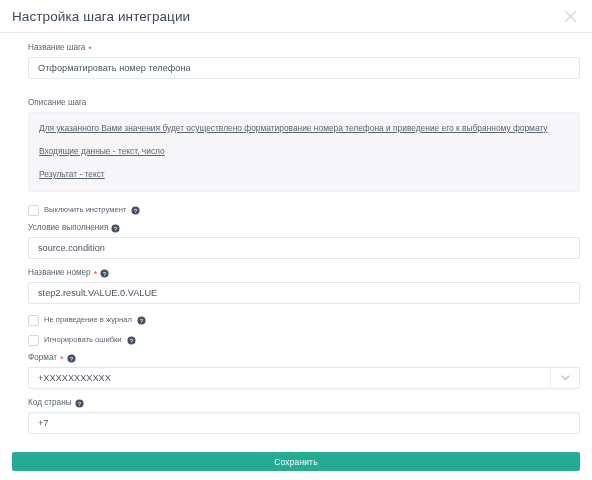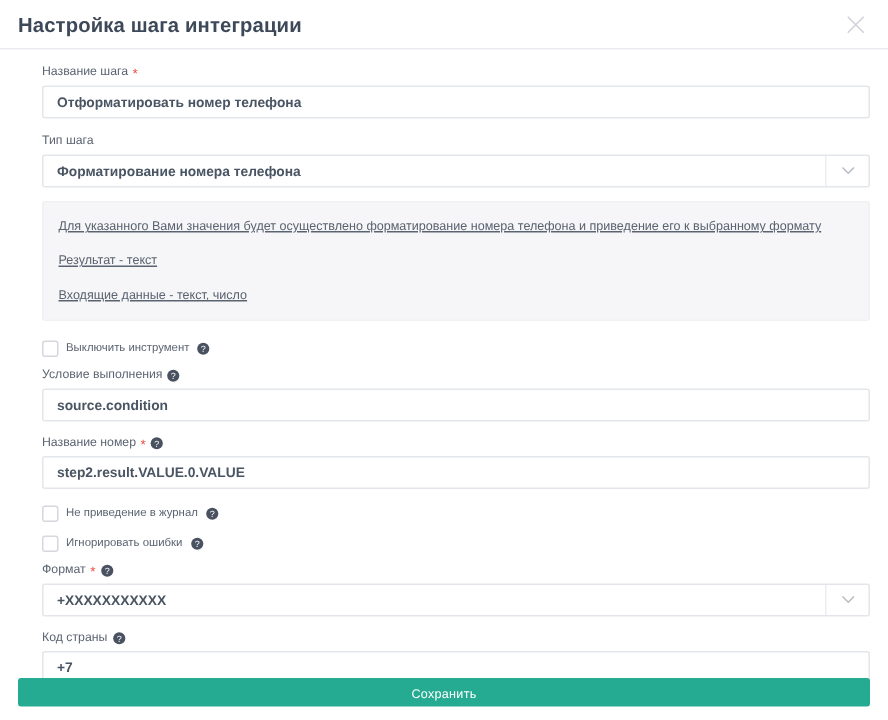--- a/index.html
+++ b/index.html
@@ -26,21 +26,21 @@
     height: 33px;
     display: flex;
     align-items: center;
     justify-content: space-between;
     padding: 0 14px 0 12px;
     box-sizing: border-box;
     border-bottom: 1px solid #ececf0;
   }
   .modal-title {
     font-size: 13.5px;
-    font-weight: bold;
+    font-weight: normal;
     color: #3d4858;
     letter-spacing: 0.1px;
     white-space: nowrap;
   }
   .close-icon {
     width: 16px;
     height: 16px;
     display: flex;
     align-items: center;
     justify-content: center;
@@ -90,21 +90,20 @@
     background: #ffffff;
     padding: 0 9px;
     font-size: 9.2px;
     color: #4a5563;
     font-family: "Liberation Sans", "DejaVu Sans", sans-serif;
     line-height: 20px;
     display: flex;
     align-items: center;
     overflow: hidden;
     white-space: nowrap;
-    font-weight: bold;
   }
 
   .select-input {
     position: relative;
     padding-right: 36px;
   }
   .select-arrow {
     position: absolute;
     right: 0;
     top: 0;
@@ -204,41 +203,31 @@
     <div class="field">
       <div class="field-label">
         <span>Название шага</span>
         <span class="req">*</span>
       </div>
       <div class="text-input">Отформатировать номер телефона</div>
     </div>
 
     <div class="sp-9"></div>
 
-    <div class="field">
-      <div class="field-label">
-        <span>Тип шага</span>
-      </div>
-      <div class="text-input select-input">
-        <span>Форматирование номера телефона</span>
-        <span class="select-arrow">
-          <svg width="9" height="6" viewBox="0 0 9 6" aria-hidden="true">
-            <path d="M1 1 L4.5 4.5 L8 1" stroke="#b9bec7" stroke-width="1.1" fill="none" stroke-linecap="round" stroke-linejoin="round"></path>
-          </svg>
-        </span>
-      </div>
-    </div>
 
     <div class="sp-9"></div>
 
     <div class="field">
+      <div class="field-label">
+        <span>Описание шага</span>
+      </div>
       <div class="desc-box">
         <p class="desc-line">Для указанного Вами значения будет осуществлено форматирование номера телефона и приведение его к выбранному формату</p>
+        <p class="desc-line">Входящие данные - текст, число</p>
         <p class="desc-line">Результат - текст</p>
-        <p class="desc-line">Входящие данные - текст, число</p>
       </div>
     </div>
 
     <div class="sp-11"></div>
 
     <div class="checkbox-row">
       <span class="checkbox-box"></span>
       <span class="checkbox-label">Выключить инструмент</span>
       <span class="help-icon">
         <svg width="9" height="9" viewBox="0 0 12 12" aria-hidden="true">

